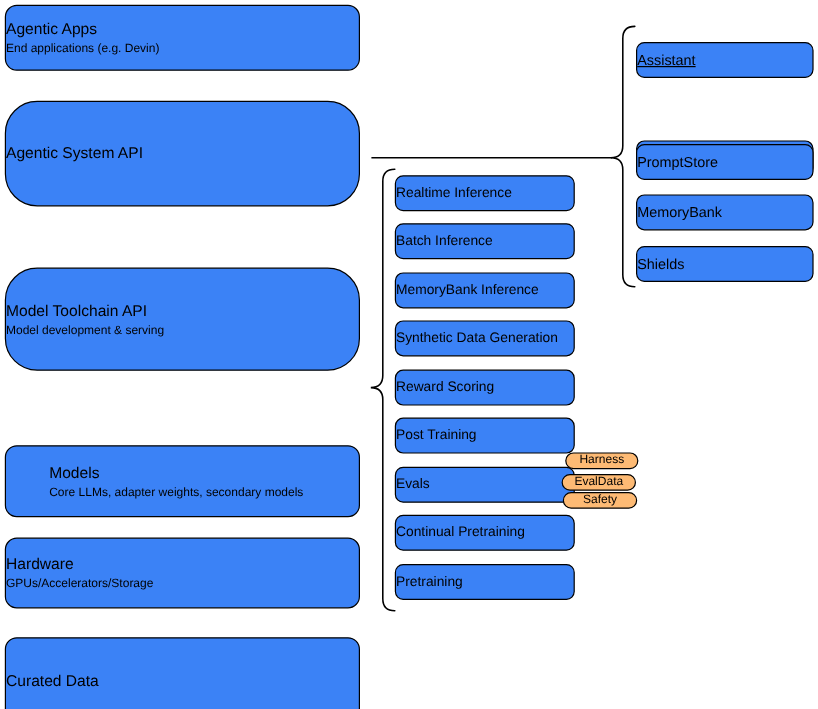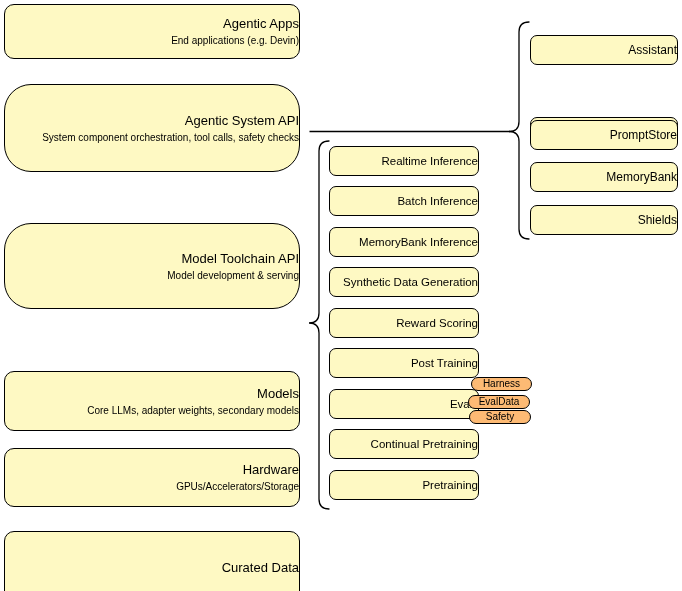--- a/index.html
+++ b/index.html
@@ -7,25 +7,25 @@
     position:relative;
     width:682px;height:591px;
     background:#ffffff;
     font-family:"Liberation Sans", sans-serif;
     color:#000000;
     overflow:hidden;
   }
   .node{
     position:absolute;
     box-sizing:border-box;
-    background:#fef9c3;
+    background:#3b82f6;
     border:1.3px solid #000000;
     display:flex;
     flex-direction:column;
-    align-items:flex-end;
+    align-items:flex-start;
     justify-content:center;
     text-align:center;
     z-index:2;
   }
   .stack-node{left:4px;width:296px;border-radius:10px;}
   .stack-node.big{border-radius:27px;}
   .node .title{font-size:13px;line-height:16px;}
   .node .subtitle{font-size:10px;line-height:13px;margin-top:2px;}
   .mid-node{left:329px;width:150px;height:30px;border-radius:7px;font-size:11.5px;}
   .right-node{left:530px;width:148px;height:30px;border-radius:7px;font-size:12px;}
@@ -53,21 +53,20 @@
     <path d="M 329 141 Q 319 141 319 151 L 319 313 Q 319 323 309 323 Q 319 323 319 333 L 319 499 Q 319 509 329 509" fill="none" stroke="#000000" stroke-width="1.3" stroke-linecap="round"></path>
   </svg>
 
   <div class="node stack-node" style="top:4px;height:55px;">
     <div class="title">Agentic Apps</div>
     <div class="subtitle">End applications (e.g. Devin)</div>
   </div>
 
   <div class="node stack-node big" style="top:84px;height:88px;">
     <div class="title">Agentic System API</div>
-    <div class="subtitle">System component orchestration, tool calls, safety checks</div>
   </div>
 
   <div class="node stack-node big" style="top:223px;height:86px;">
     <div class="title">Model Toolchain API</div>
     <div class="subtitle">Model development &amp; serving</div>
   </div>
 
   <div class="node stack-node" style="top:371px;height:60px;padding-left:36px;">
     <div class="title">Models</div>
     <div class="subtitle">Core LLMs, adapter weights, secondary models</div>
@@ -113,21 +112,21 @@
   <div class="tag" style="left:471px;top:377px;width:61px;">
     <span>Harness</span>
   </div>
   <div class="tag" style="left:468px;top:395px;width:62px;">
     <span>EvalData</span>
   </div>
   <div class="tag" style="left:469px;top:410px;width:62px;">
     <span>Safety</span>
   </div>
 
-  <div class="node right-node" style="top:35px;">
+  <div class="node right-node" style="top:35px;text-decoration:underline;">
     <span>Assistant</span>
   </div>
   <div class="node right-node" style="top:77px;margin-top:40px;">
     <span>Orchestrator</span>
   </div>
   <div class="node right-node" style="top:120px;">
     <span>PromptStore</span>
   </div>
   <div class="node right-node" style="top:162px;">
     <span>MemoryBank</span>

